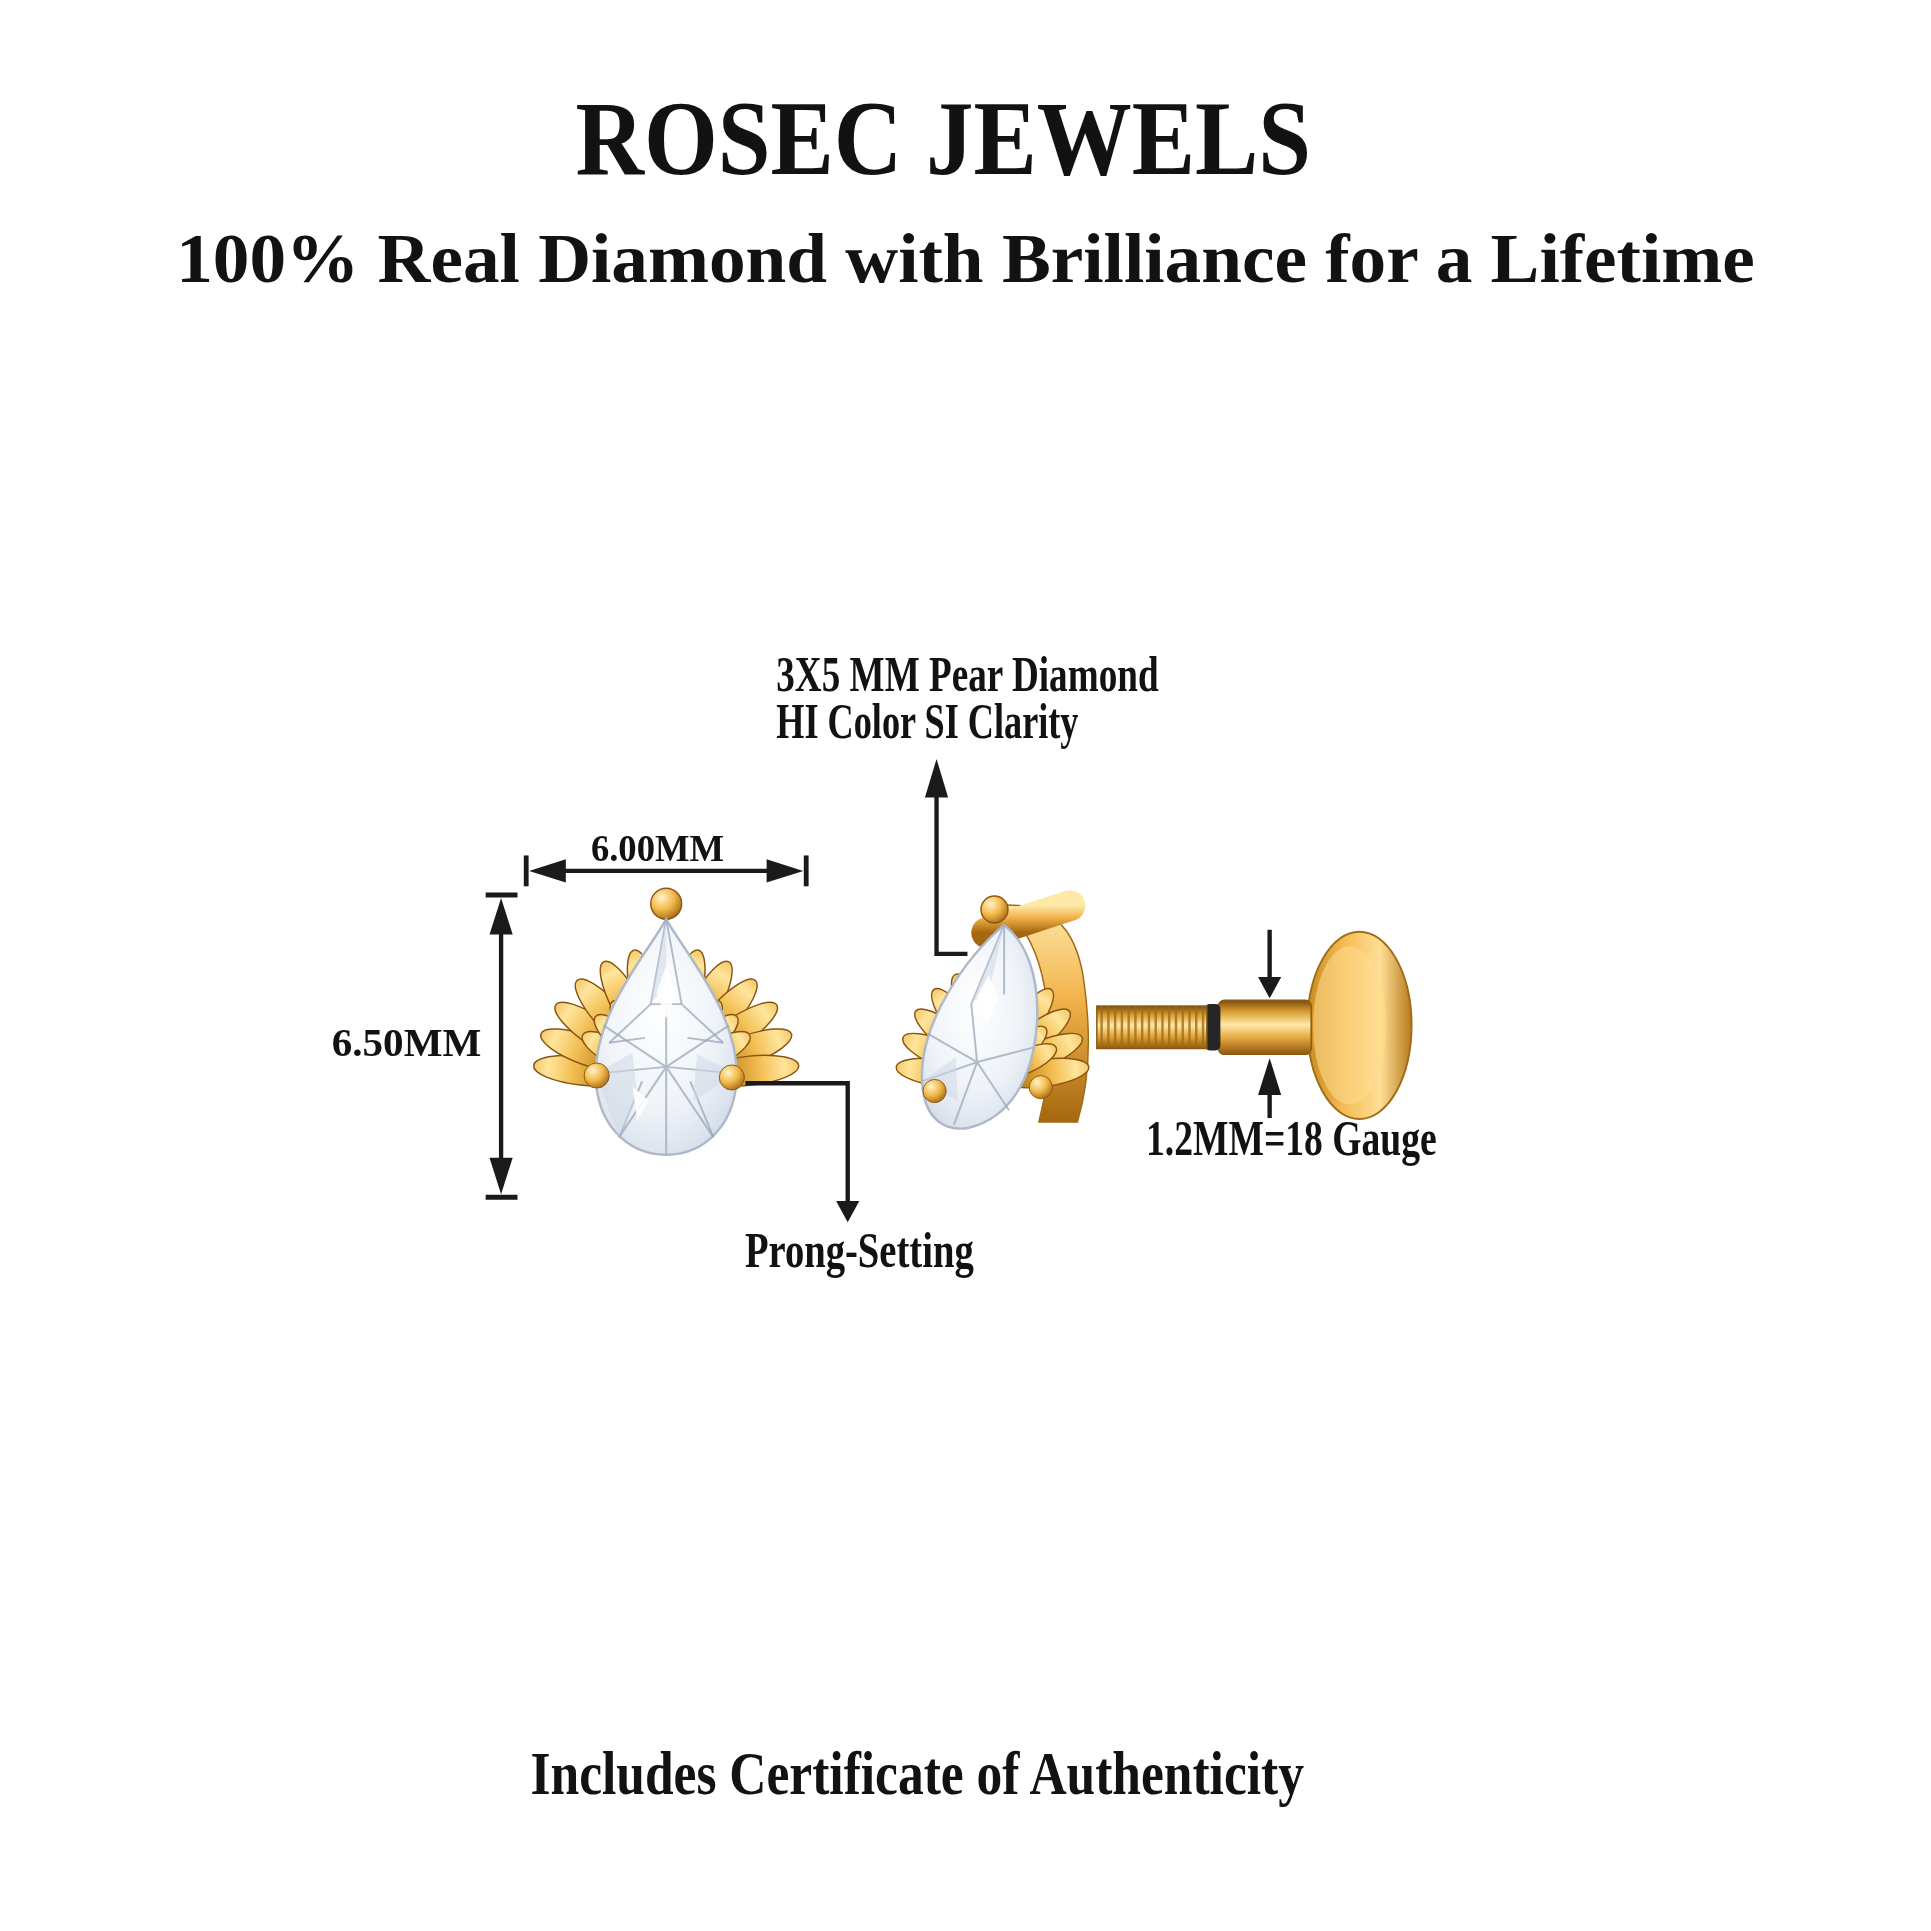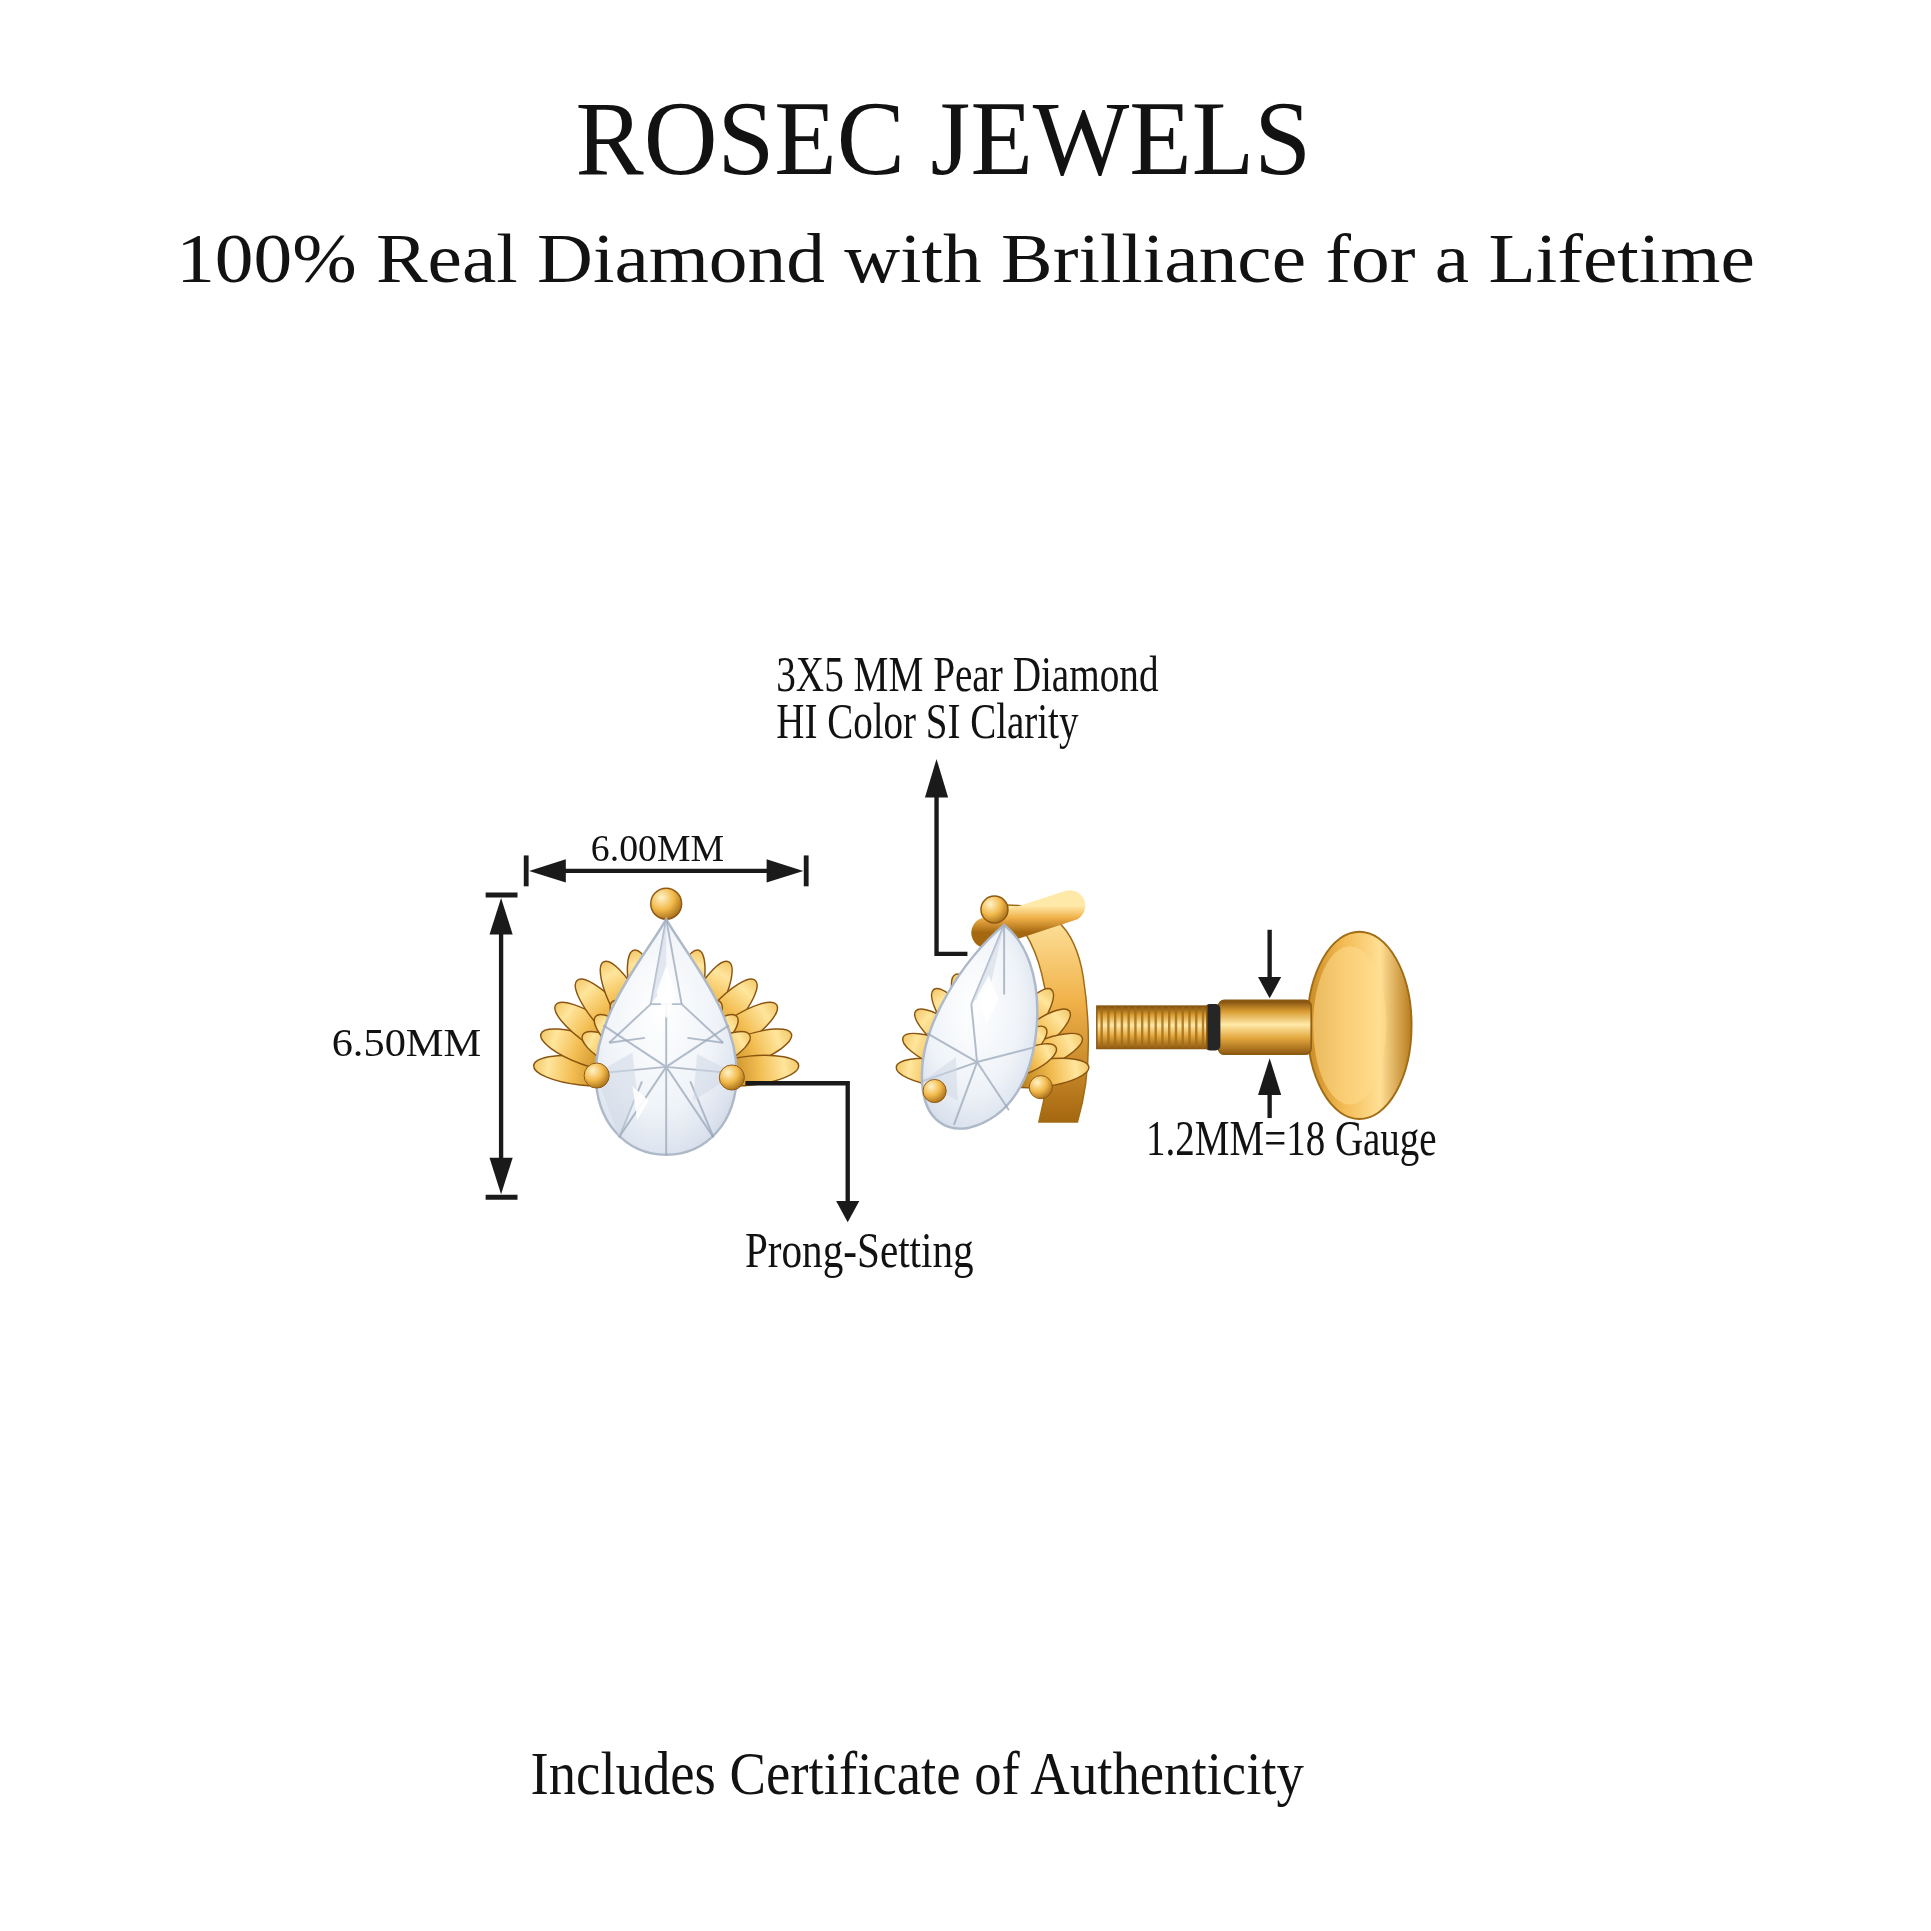--- a/index.html
+++ b/index.html
@@ -1,18 +1,19 @@
 <!DOCTYPE html>
 <html><head>
 <meta charset="utf-8">
 <style>
   html,body{margin:0;padding:0;background:#ffffff;}
   .canvas{
     position:relative;width:1931px;height:1931px;background:#ffffff;overflow:hidden;
     font-family:"Liberation Serif", serif;
+    font-weight:bold;
   }
   svg text{fill:#121212;}
   .brand-title{font-size:109px;}
   .tagline{font-size:72px;}
   .footer-note{font-size:63px;}
   .ann{font-size:52px;}
   .dim{font-size:39px;}
   .dim2{font-size:41px;}
   .measure{stroke:#1a1a1a;stroke-width:4.5;fill:none;}
   .tick{stroke:#1a1a1a;stroke-width:5;}

